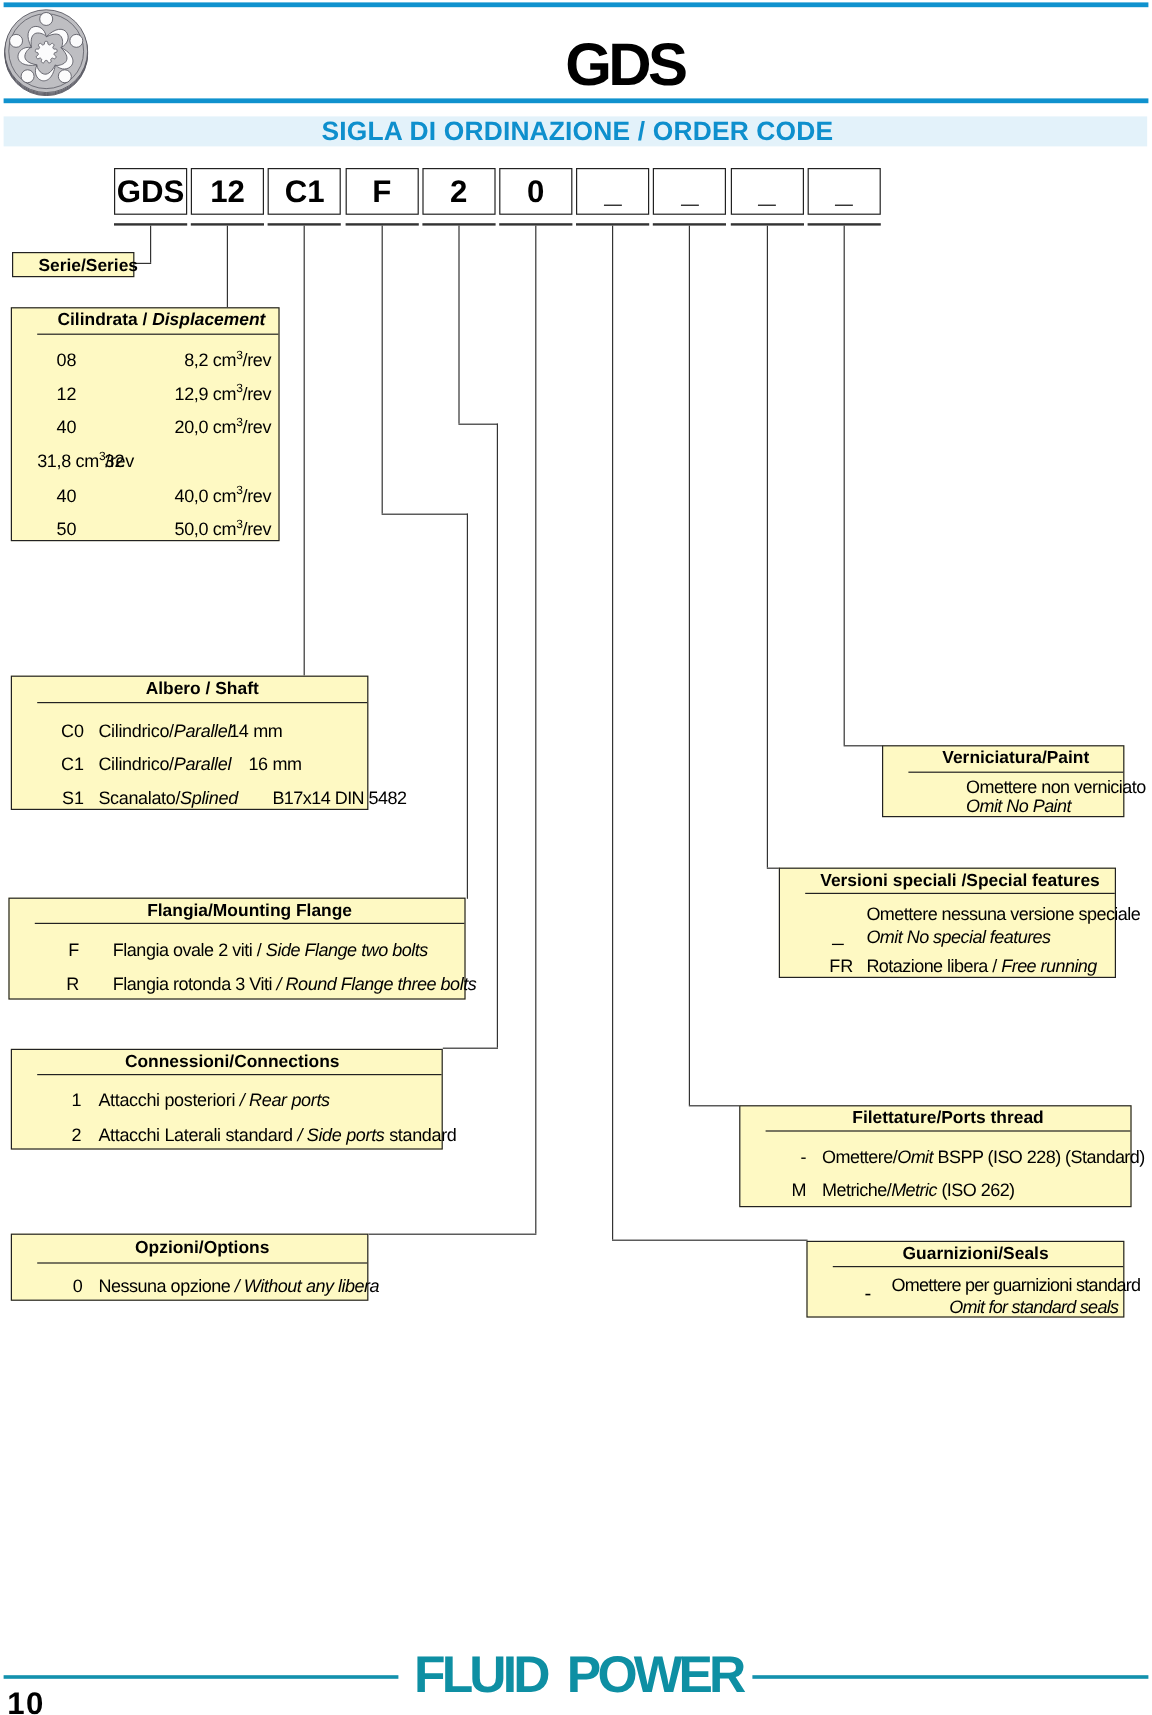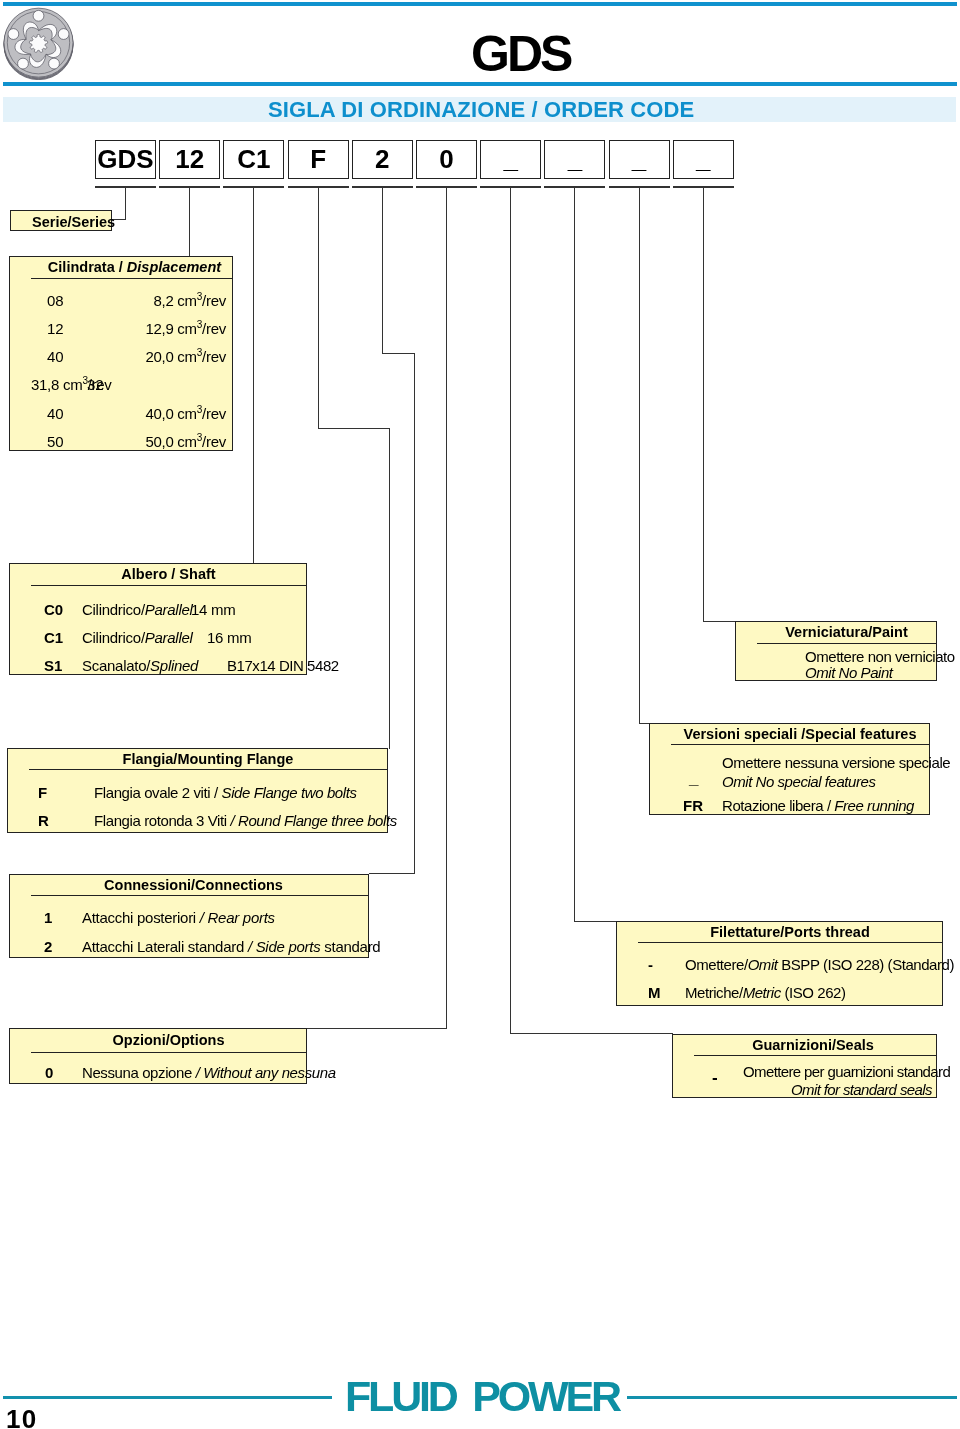--- a/index.html
+++ b/index.html
@@ -29,21 +29,21 @@
   
   .vl{position:absolute;width:1.4px;background:#333;}
   .hl{position:absolute;height:1.4px;background:#333;}
 
   
   .blk{position:absolute;box-sizing:border-box;border:1.3px solid #222;background:#fef9c3;padding-left:21px;}
   .blkhdr{box-sizing:border-box;border-bottom:1.3px solid #222;text-align:center;
      font-weight:bold;font-size:14.5px;}
   .blkbody{position:relative;}
   .r{position:absolute;font-size:15px;white-space:nowrap;letter-spacing:-0.28px;}
-  .code{position:absolute;font-weight:bold;font-size:15px;text-align:left;}
+  .code{position:absolute;font-weight:normal;font-size:15px;text-align:right;}
   i{font-style:italic;}
   .sup{font-size:10px;vertical-align:super;line-height:0;}
 
   
   #footer-line{position:absolute;left:3px;top:1396px;height:3.4px;background:#1391AD;width:329px;}
   #footer-line2{position:absolute;left:627px;top:1396px;height:3.4px;background:#1391AD;width:330px;}
   #brand{position:absolute;left:345px;top:1375px;font-size:43px;font-weight:bold;
      color:#0E8FA3;letter-spacing:-3.2px;word-spacing:8px;line-height:43px;}
   #page-number{position:absolute;left:6px;top:1406px;font-size:26px;font-weight:bold;line-height:26px;letter-spacing:1.2px;}
 </style>
@@ -169,21 +169,21 @@
           <div class="code" style="left: 13px; top: 12.8px; width: 24px;">1</div>
           <div class="r" style="left: 51px; top: 12.8px;">Attacchi posteriori <i>/ Rear ports</i></div>
           <div class="code" style="left: 13px; top: 41.6px; width: 24px;">2</div>
           <div class="r" style="left: 51px; top: 41.6px; text-align: right;">Attacchi Laterali standard <i> / Side ports</i> standard</div>
         </div>
       </div>
       <div class="blk" style="left: 9px; top: 1028px; width: 298px; height: 56px;">
         <div class="blkhdr" style="height: 24px; line-height: 23px;">Opzioni/Options</div>
         <div class="blkbody" style="height: 30px;">
           <div class="code" style="left: 14px; top: 11px; width: 24px;">0</div>
-          <div class="r" style="left: 51px; top: 11px; letter-spacing: -0.4px;">Nessuna opzione <i>/ Without any nessuna</i></div>
+          <div class="r" style="left: 51px; top: 11px; letter-spacing: -0.4px;">Nessuna opzione <i>/ Without any libera</i></div>
         </div>
       </div>
       <div class="blk" style="left: 735px; top: 621px; width: 202px; height: 60px;">
         <div class="blkhdr" style="height: 22px; line-height: 21px;">Verniciatura/Paint</div>
         <div class="blkbody" style="height: 36px;">
           <div class="r" style="left: 48px; top: 4px; letter-spacing: -0.45px;">Omettere non verniciato</div>
           <div class="r" style="left: 48px; top: 20px; letter-spacing: -0.45px;"><i>Omit No Paint</i></div>
         </div>
       </div>
       <div class="blk" style="left: 649px; top: 723px; width: 281px; height: 92px;">

